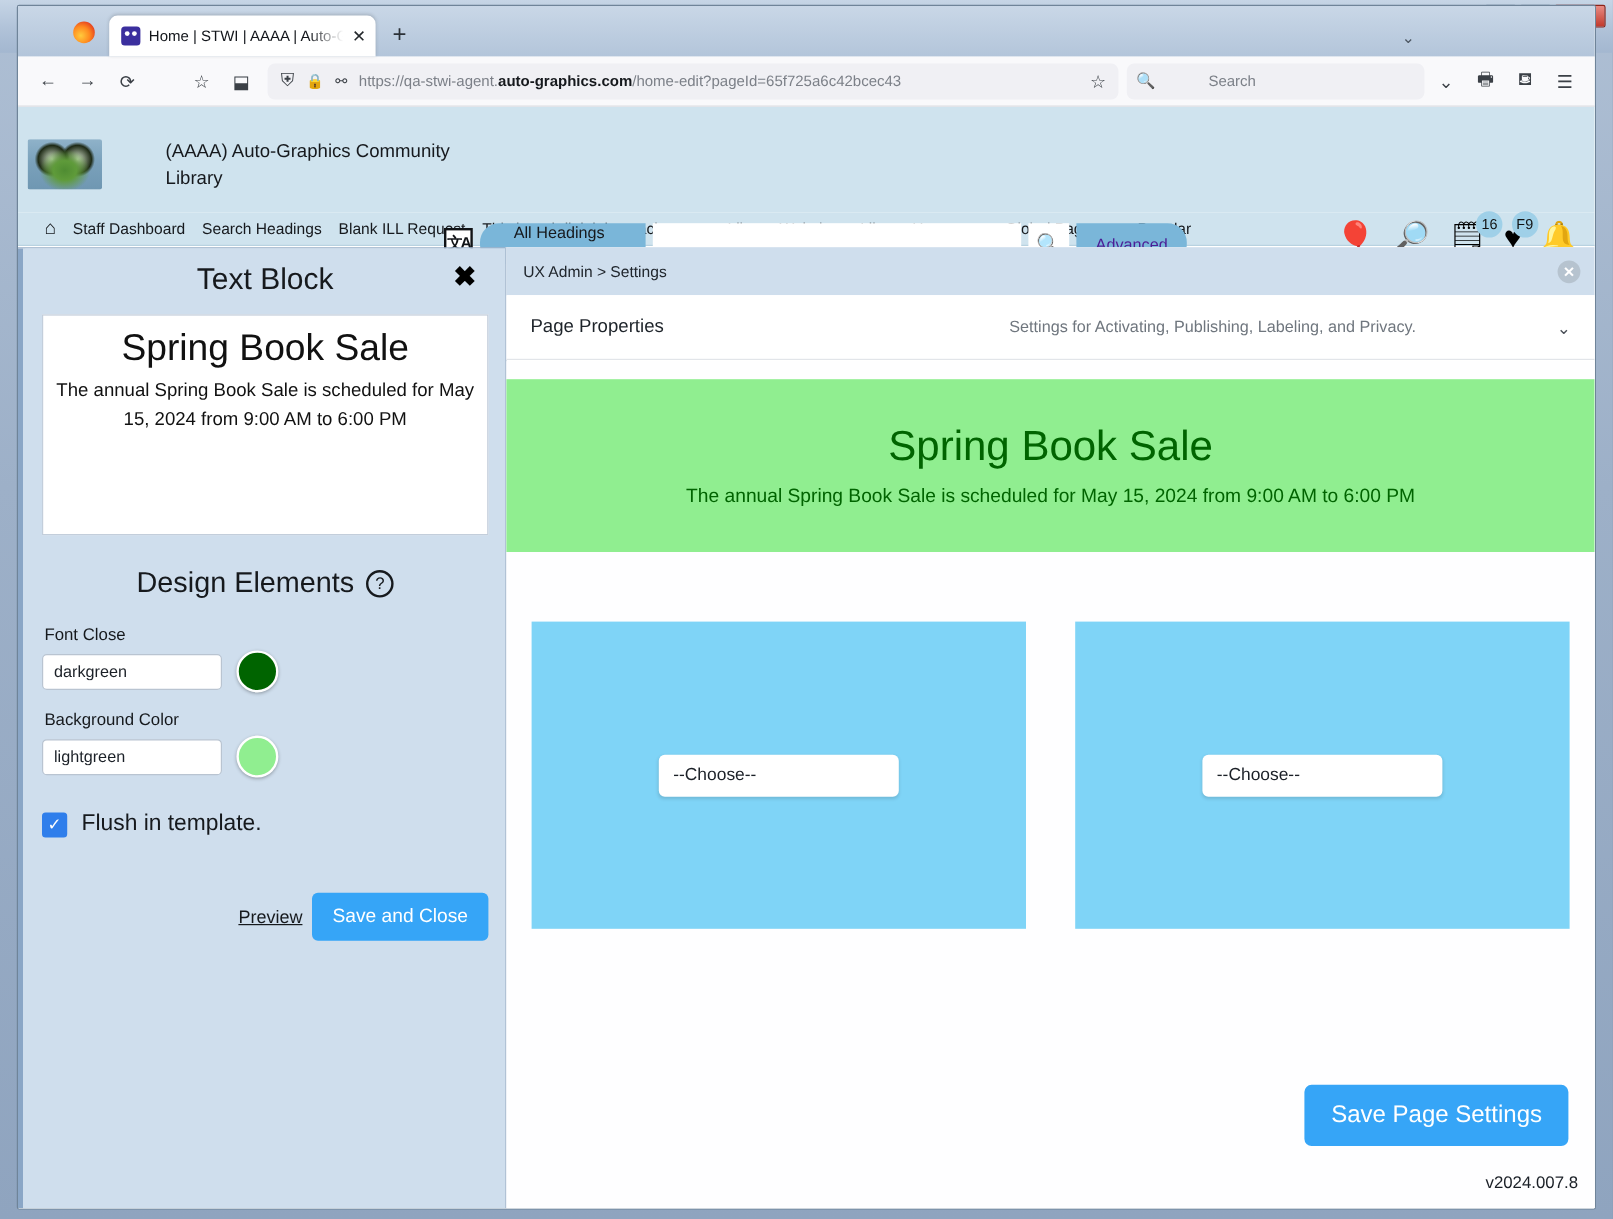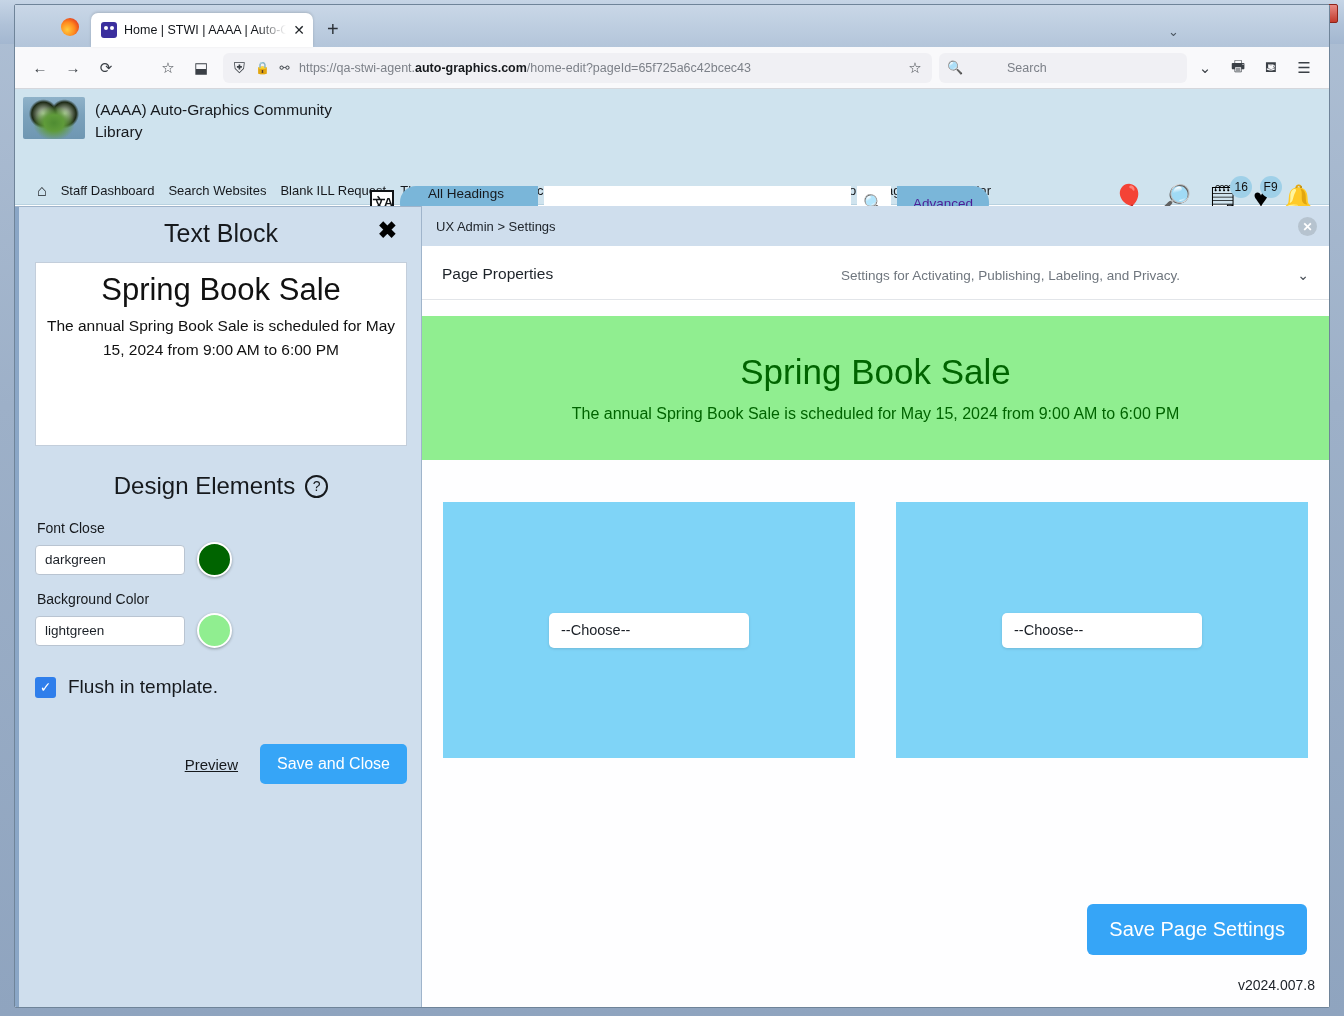--- a/index.html
+++ b/index.html
@@ -106,21 +106,21 @@
     display: flex; align-items: center; padding: 0 8px; gap: 8px; flex: none;
   }
   #search-ph { font-size: 12.5px; color: #7c8088; margin-left: 36px; }
 
   
   #viewport { flex: 1; position: relative; background: #fff; overflow: hidden; }
 
   
   #site-header {
     height: 88px; background: #cfe3ee; position: relative;
-    display: flex; align-items: flex-start;
+    display: flex; align-items: center; gap: 43px;
   }
   #site-logo {
     width: 62px; height: 42px; margin: 8px 10px 0 8px; flex: none;
     border-radius: 2px;
     background:
       radial-gradient(ellipse at 50% 62%, #4f8c32 0%, #5f9b3a 22%, transparent 48%),
       radial-gradient(circle at 33% 40%, #d9e8d0 0%, #1e2a16 24%, transparent 30%),
       radial-gradient(circle at 67% 40%, #d9e8d0 0%, #1e2a16 24%, transparent 30%),
       linear-gradient(to bottom, #8fb2c9 0%, #7aa1bb 45%, #6f97b2 100%);
   }
@@ -240,21 +240,21 @@
   }
   #flush-row { display: flex; align-items: center; gap: 12px; margin-top: 28px; }
   #flush-box {
     width: 21px; height: 21px; background: #2f7eeb; border-radius: 3px;
     display: flex; align-items: center; justify-content: center;
     color: #fff; font-size: 14px; cursor: pointer; flex: none;
   }
   #flush-label { font-size: 19px; color: #16191d; }
   #panel-actions {
     display: flex; align-items: center; justify-content: flex-end;
-    gap: 22px; margin-top: 46px;
+    gap: 8px; margin-top: 46px;
   }
   #preview-link {
     font-size: 15px; color: #16191d; text-decoration: underline; cursor: pointer;
   }
   #save-close-btn {
     background: #36a5f7; color: #fff; border: none; border-radius: 5px;
     font-size: 16px; padding: 11px 17px; cursor: pointer;
     font-family: "Liberation Sans", sans-serif;
   }
 
@@ -266,35 +266,35 @@
   }
   #crumb-text { font-size: 13px; color: #20262d; }
   #crumb-close {
     position: absolute; right: 12px; top: 11px;
     width: 19px; height: 19px; border-radius: 50%; background: #b6c3cf;
     color: #fff; font-size: 12px; font-weight: bold; cursor: pointer;
     display: flex; align-items: center; justify-content: center;
   }
   #props-row {
     height: 54px; background: #fff; border-bottom: 1px solid #e2e5e9;
-    display: flex; align-items: flex-end; padding: 16px 20px; position: relative;
+    display: flex; align-items: center; padding: 4px 20px; position: relative;
   }
   #props-title { font-size: 15.5px; color: #1d2329; width: 310px; }
   #props-desc { font-size: 13.5px; color: #6f767e; flex: 1; text-align: center; }
   #props-chev { font-size: 14px; color: #4a5058; cursor: pointer; width: 40px; text-align: right; }
 
   #page-canvas { position: absolute; top: 95px; left: 0; right: 0; bottom: 0; background: #fefeff; }
   #green-banner {
     margin: 15px 0 0; height: 144px;
     display: flex; flex-direction: column; align-items: center; justify-content: center;
   }
   #banner-title { font-size: 35px; line-height: 1.1; }
   #banner-sub { font-size: 16px; margin-top: 13px; }
 
-  #blocks-row { display: flex; gap: 41px; padding: 42px 21px 0; align-items: flex-end; }
+  #blocks-row { display: flex; gap: 41px; padding: 58px 21px 0; align-items: flex-end; }
   .blue-block {
     flex: 1; height: 256px; display: flex; align-items: center; justify-content: center;
   }
   .choose-select {
     width: 200px; height: 35px; background: #fff; border: none; border-radius: 5px;
     font-size: 14.5px; color: #1b2027; padding: 0 12px; cursor: pointer;
     font-family: "Liberation Sans", sans-serif;
     -webkit-appearance: none; appearance: none;
     box-shadow: 0 1px 3px rgba(0,0,0,.13);
   }
@@ -395,21 +395,21 @@
           </div>
           <div id="logout-block">
             <div id="logout">Logout</div>
           </div>
         </div>
       </div>
 
       <div id="navstrip">
         <div id="home-ico">⌂</div>
         <div class="navlink">Staff Dashboard</div>
-        <div class="navlink">Search Websites</div>
+        <div class="navlink">Search Headings</div>
         <div class="navlink">Blank ILL Request</div>
         <div class="navlink">This is web link lab</div>
         <div class="navlink">cache page</div>
         <div class="navlink">Library Websites</div>
         <div class="navlink">Library Homepage</div>
         <div class="navlink">Global Page test</div>
         <div class="navlink">Popular</div>
       </div>
 
       <div id="body-split">

